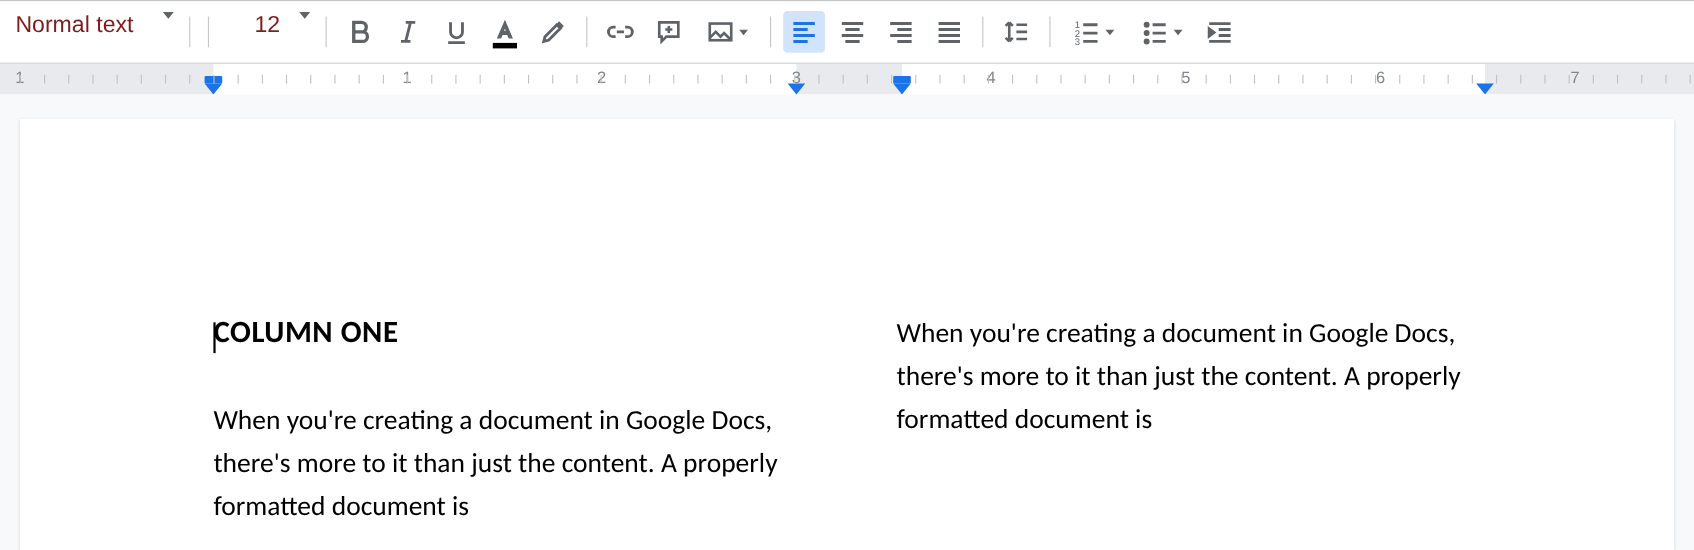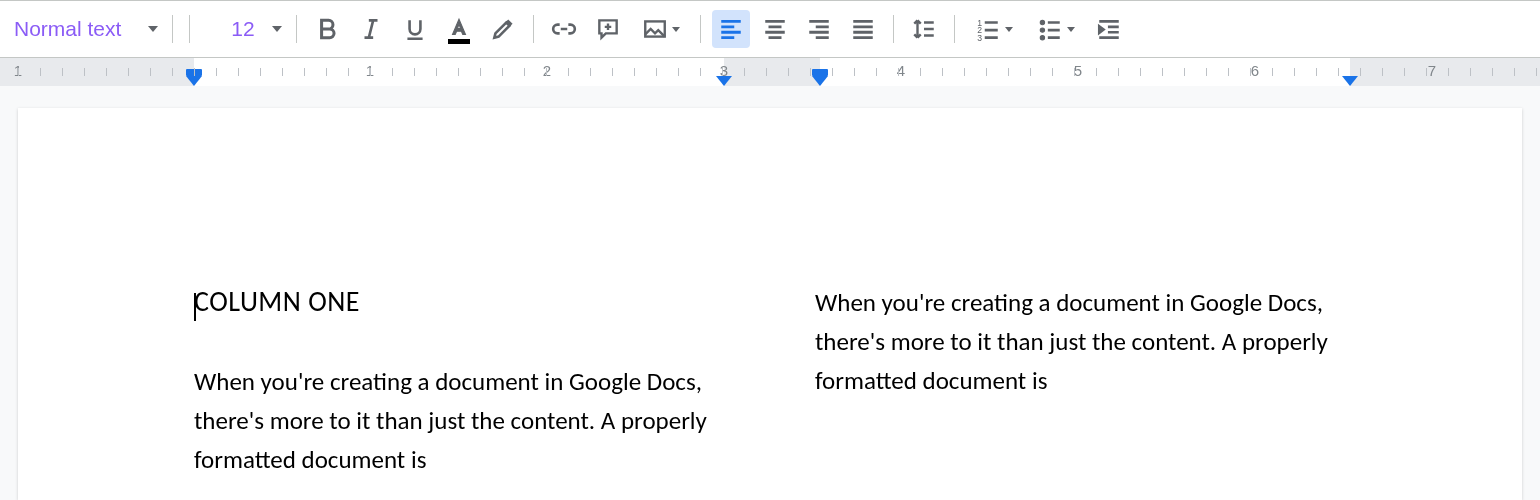--- a/index.html
+++ b/index.html
@@ -20,24 +20,23 @@
     padding: 0 4px;
   }
   .sep {
     width: 1px;
     height: 28px;
     background: #c4c7c5;
     margin: 0 8px;
   }
   .dropdown {
     display: flex;
-    align-items: center;
     height: 36px;
     padding: 0 6px 0 10px;
-    color: #8b5cf6;
+    color: #7f1d1d;
     font-size: 21px;
     cursor: pointer;
     border-radius: 4px;
   }
   .dropdown-label { margin-right: 18px; }
   .style-dd { width: 160px; justify-content: space-between; }
   .font-dd  { width: 180px; justify-content: space-between; }
   .size-dd  { width: 90px;  justify-content: center; position: relative; }
   .size-dd .dropdown-label { margin-right: 16px; position:absolute; left:50%; transform:translateX(-50%);}
   .size-dd .chev { position:absolute; right:6px;}
@@ -92,21 +91,21 @@
   .page {
     background:#fff;
     width: 100%;
     height: 100%;
     box-shadow: 0 1px 3px rgba(0,0,0,.18);
     padding: 176px 176px 0 176px;
     position:relative;
   }
   .cols { display:flex; gap:90px; }
   .col { flex:1; font-family: Calibri, Arial, sans-serif; color:#000; }
-  .col h2 { font-size:28px; font-weight:400; letter-spacing:0.5px; margin-bottom:44px; }
+  .col h2 { font-size:28px; font-weight:700; letter-spacing:0.5px; margin-bottom:44px; }
   .col p { font-size:25px; line-height:1.55; }
   .cursor { display:inline-block; width:2px; height:28px; background:#000; vertical-align:text-bottom; margin-right:-2px; position:relative; top:2px;}
 </style>
 </head>
 <body>
 
 <div class="toolbar">
   <div class="dropdown style-dd">
     <span class="dropdown-label">Normal text</span>
     <span class="chev"></span>

